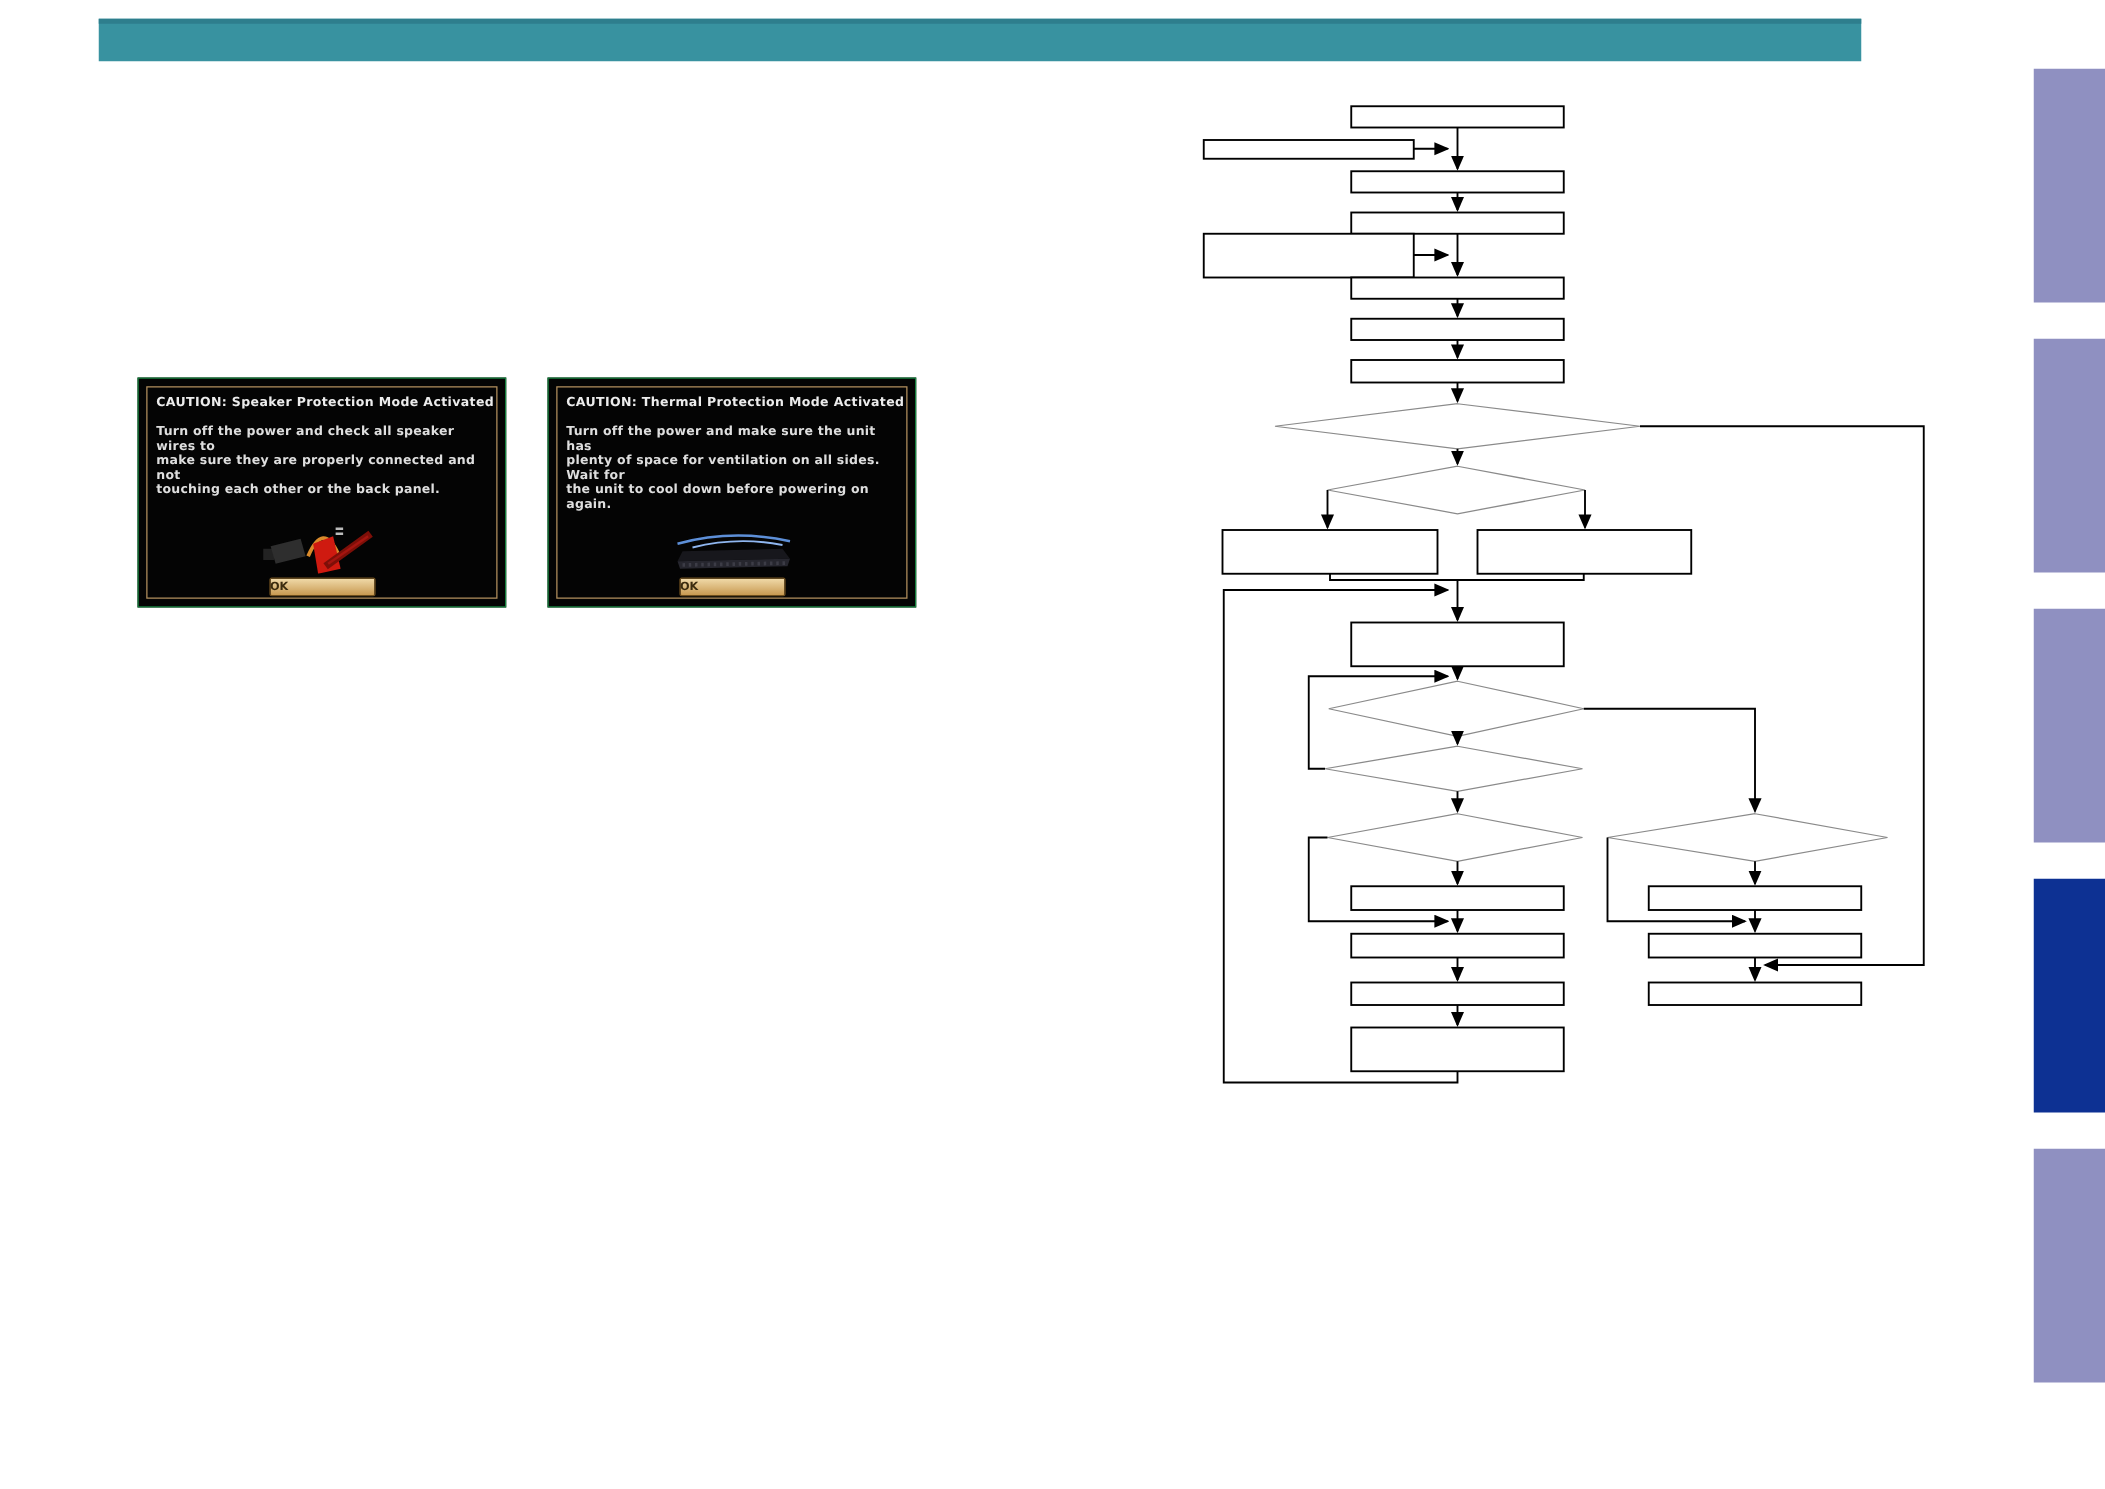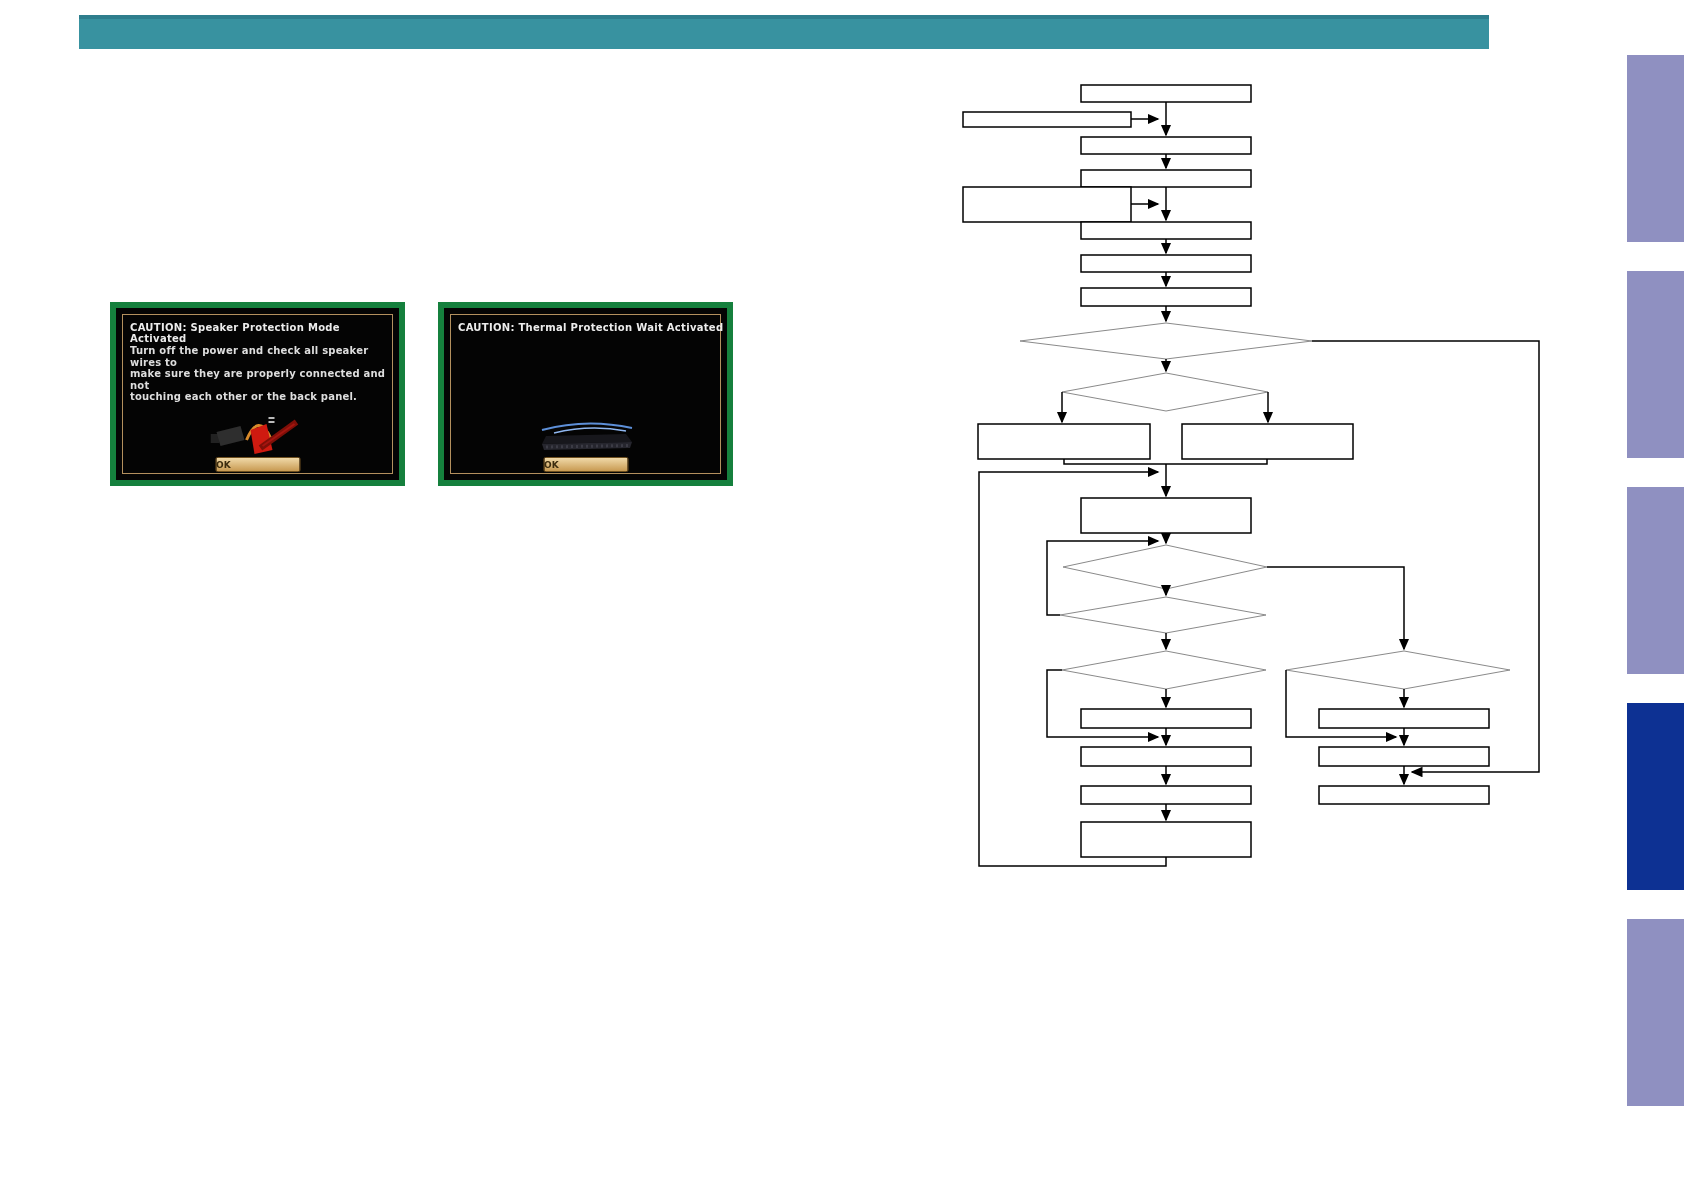--- a/index.html
+++ b/index.html
@@ -1,20 +1,20 @@
 <!DOCTYPE html>
 <html><head>
 <meta charset="utf-8">
 <style>
   html,body{margin:0;padding:0;background:#fff;}
   .page{position:relative;width:1684px;height:1191px;background:#fff;overflow:hidden;
         font-family:"DejaVu Sans","Liberation Sans",sans-serif;}
   .header-bar{position:absolute;left:79px;top:15px;width:1410px;height:30px;border-top:4px solid #2e7e8d;}
   
-  .dialog{position:absolute;width:295px;height:184px;background:#040404;border:6px solid #15803d;box-sizing:border-box;}
+  .dialog{position:absolute;width:295px;height:184px;background:#040404;border:1px solid #15803d;box-sizing:border-box;}
   .dialog-frame{position:absolute;left:6px;top:6px;right:6px;bottom:6px;border:1px solid #b3905e;}
   .dialog-title{position:absolute;left:14px;top:14px;color:#ececec;font-size:10px;font-weight:bold;letter-spacing:.3px;}
   .dialog-body{position:absolute;left:14px;top:37px;width:262px;color:#dedede;font-size:10px;font-weight:bold;
                letter-spacing:.2px;line-height:11.5px;white-space:pre-line;}
   .dialog-illustration{position:absolute;left:50%;bottom:26px;transform:translateX(-50%);}
   .ok-button{position:absolute;left:50%;bottom:8px;transform:translateX(-50%);width:85px;height:15px;
              background:linear-gradient(#f0d9a8,#c89a52);border:1px solid #6e4f1e;border-radius:2px;
              color:#3c2c0e;font-size:9px;font-weight:bold;line-height:14px;box-sizing:border-box;}
   
   .flowchart{position:absolute;left:0;top:0;width:1684px;height:1191px;}
@@ -110,21 +110,24 @@
       <line x1="50" y1="38" x2="86" y2="12" stroke="#7e0f08" stroke-width="6"></line>
       <line x1="52" y1="36" x2="84" y2="14" stroke="#a51510" stroke-width="2"></line>
       <rect x="58" y="7" width="6" height="2" fill="#bbb"></rect>
       <rect x="58" y="11" width="6" height="2" fill="#bbb"></rect>
     </svg>
     <div class="ok-button">OK</div>
   </div>
 
   <div class="dialog" style="left:438px;top:302px;">
     <div class="dialog-frame"></div>
-    <div class="dialog-title">CAUTION: Thermal Protection Wait Activated</div>
+    <div class="dialog-title">CAUTION: Thermal Protection Mode Activated</div>
+    <div class="dialog-body">Turn off the power and make sure the unit has
+plenty of space for ventilation on all sides. Wait for
+the unit to cool down before powering on again.</div>
     <svg class="dialog-illustration" width="104" height="38" viewBox="0 0 104 38">
       <path d="M8,14 Q52,2 98,12" stroke="#5d8fd8" stroke-width="2" fill="none"></path>
       <path d="M20,17 Q56,8 92,15" stroke="#8fb6ef" stroke-width="1.5" fill="none"></path>
       <polygon points="12,20 92,18 98,26 8,28" fill="#17171c"></polygon>
       <polygon points="8,28 98,26 96,32 10,34" fill="#26262e"></polygon>
       <line x1="12" y1="31" x2="94" y2="29.5" stroke="#3c3c46" stroke-width="3" stroke-dasharray="2,3"></line>
     </svg>
     <div class="ok-button">OK</div>
   </div>
 

